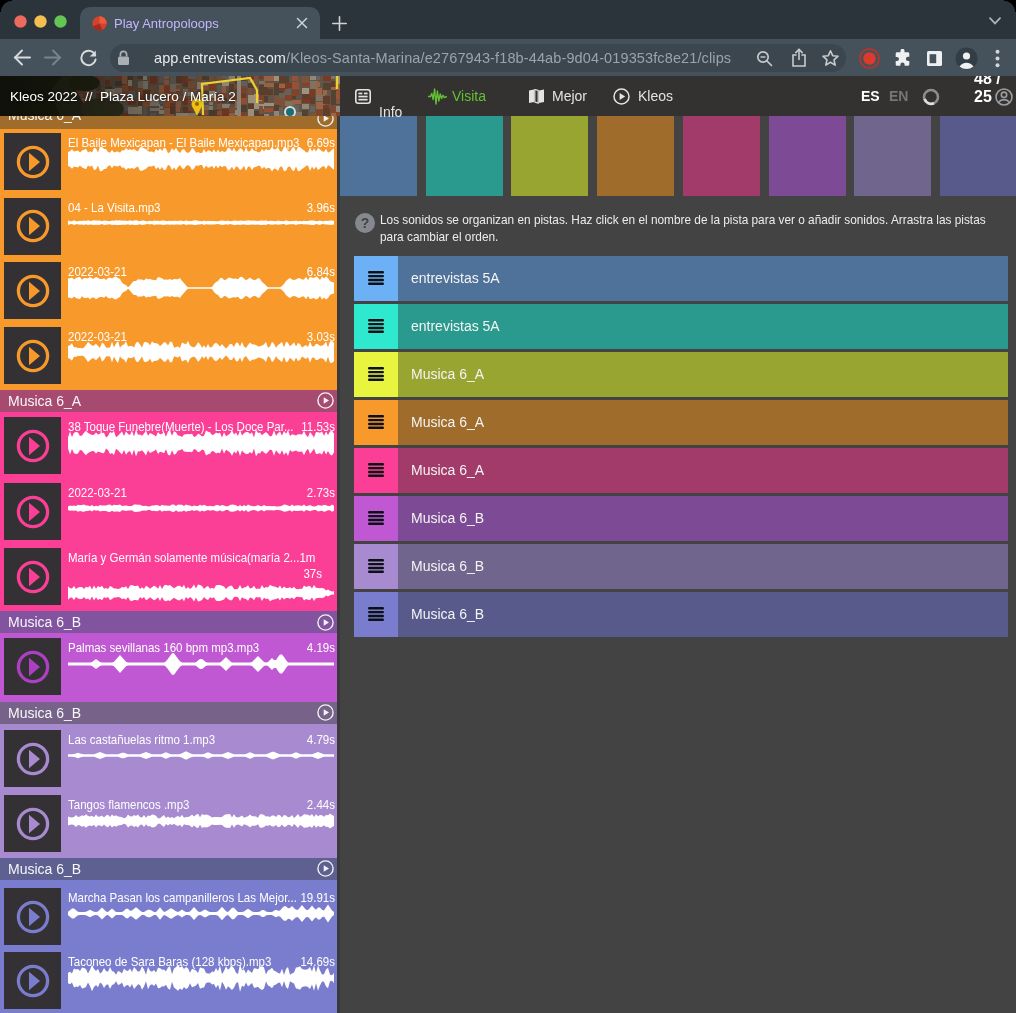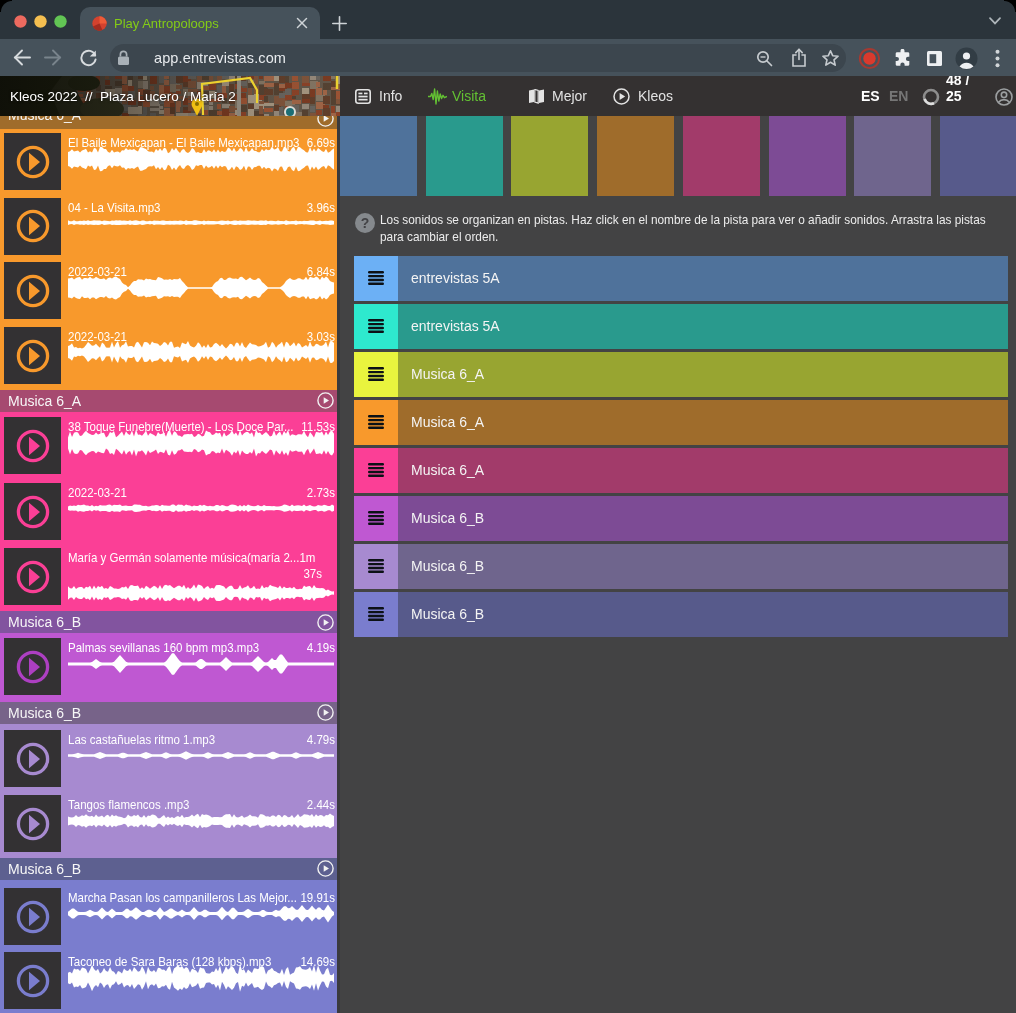--- a/index.html
+++ b/index.html
@@ -568,21 +568,21 @@
     </defs>
   </svg>
 <div class="abs" style="left:10px;top:76px;width:320px;height:40px;font-size:13.5px;color:#fff;display:flex;align-items:center;text-shadow:0 0 3px rgba(0,0,0,.6)">Kleos 2022&nbsp;&nbsp;//&nbsp; Plaza Lucero / María 2</div>
 <svg class="abs" style="left:355px;top:89px" width="16" height="15" viewBox="0 0 16 15">
     <rect x="0.8" y="0.8" width="14.4" height="13.4" rx="2.4" fill="none" stroke="#e3e3e3" stroke-width="1.6"></rect>
     <rect x="3.4" y="3.6" width="4" height="1.7" fill="#e3e3e3"></rect>
     <rect x="9" y="3.6" width="3.6" height="1.7" fill="#e3e3e3"></rect>
     <rect x="3.4" y="6.7" width="9.2" height="1.7" fill="#e3e3e3"></rect>
     <rect x="3.4" y="9.8" width="9.2" height="1.7" fill="#e3e3e3"></rect>
   </svg>
-<div class="abs" style="left:379px;top:76px;width:60px;height:40px;font-size:14px;color:#e3e3e3;display:flex;align-items:center">Info</div>
+<div class="abs" style="left:379px;top:92px;width:60px;height:40px;font-size:14px;color:#e3e3e3;display:flex;align-items:center">Info</div>
 <svg class="abs" style="left:428px;top:88px" width="19" height="17" viewBox="0 0 19 17">
     <path d="M0,8.5 L2.5,8.5 L3.8,5.5 L5.2,11.5 L6.6,1 L8,16 L9.4,3 L10.8,13 L12.2,6 L13.6,10.5 L15,7.3 L16.4,9.7 L19,8.5" fill="none" stroke="#63c033" stroke-width="1.4" stroke-linejoin="round"></path>
   </svg>
 <div class="abs" style="left:452px;top:76px;width:80px;height:40px;font-size:14px;color:#63c033;display:flex;align-items:center">Visita</div>
 <svg class="abs" style="left:528px;top:89px" width="17" height="15" viewBox="0 0 17 15">
     <path d="M1,1.5 L6,0.4 L6,13 L1,14.1 Z" fill="#e3e3e3"></path>
     <path d="M6.8,0.4 L10.2,1.5 L10.2,14.1 L6.8,13 Z" fill="none" stroke="#e3e3e3" stroke-width="1.2"></path>
     <path d="M11,1.5 L16,0.4 L16,13 L11,14.1 Z" fill="#e3e3e3"></path>
   </svg>
 <div class="abs" style="left:552px;top:76px;width:60px;height:40px;font-size:14px;color:#e3e3e3;display:flex;align-items:center">Mejor</div>
@@ -590,21 +590,21 @@
     <circle cx="8.5" cy="8.5" r="7.5" fill="none" stroke="#e3e3e3" stroke-width="1.5"></circle>
     <polygon points="6.6,5 6.6,12 12.2,8.5" fill="#e3e3e3"></polygon>
   </svg>
 <div class="abs" style="left:638px;top:76px;width:60px;height:40px;font-size:14px;color:#e3e3e3;display:flex;align-items:center">Kleos</div>
 <div class="abs" style="left:861px;top:76px;width:26px;height:40px;font-size:14px;font-weight:700;color:#fff;display:flex;align-items:center">ES</div>
 <div class="abs" style="left:889px;top:76px;width:26px;height:40px;font-size:14px;font-weight:700;color:#767676;display:flex;align-items:center">EN</div>
 <svg class="abs" style="left:922px;top:88px" width="18" height="18" viewBox="0 0 18 18">
     <circle cx="9" cy="9" r="7" fill="none" stroke="#8d8d8d" stroke-width="2.6"></circle>
     <path d="M2.6,11 A7,7 0 0 0 12,15.3" fill="none" stroke="#dedede" stroke-width="2.6"></path>
   </svg>
-<div class="abs" style="left:946px;top:76px;width:42px;height:24px;font-size:14px;font-weight:700;color:#fff;display:flex;align-items:center;justify-content:center">48 / 25</div>
+<div class="abs" style="left:974px;top:76px;width:42px;height:24px;font-size:16px;font-weight:700;color:#fff;display:flex;align-items:center;justify-content:center">48 / 25</div>
 <svg class="abs" style="left:995px;top:88px" width="18" height="18" viewBox="0 0 18 18">
     <circle cx="9" cy="9" r="8" fill="none" stroke="#9c9fa1" stroke-width="1.6"></circle>
     <circle cx="9" cy="6.8" r="2.7" fill="none" stroke="#9c9fa1" stroke-width="1.6"></circle>
     <path d="M3.6,14.3 A6.8,6.8 0 0 1 14.4,14.3" fill="none" stroke="#9c9fa1" stroke-width="1.6"></path>
   </svg>
 <div class="abs" style="left:0;top:0;width:1016px;height:39px;background:#2b343b"></div>
 <div class="abs" style="left:0;top:39px;width:1016px;height:37px;background:#46525b"></div>
 <svg class="abs" style="left:13.5px;top:14.7px" width="13" height="13">
     <circle cx="6.5" cy="6.5" r="6.2" fill="#ed6a5f"></circle>
   </svg>
@@ -613,21 +613,21 @@
   </svg>
 <svg class="abs" style="left:53.5px;top:14.7px" width="13" height="13">
     <circle cx="6.5" cy="6.5" r="6.2" fill="#62c554"></circle>
   </svg>
 <div class="abs" style="left:80px;top:7px;width:240px;height:32px;background:#46525b;border-radius:10px 10px 0 0"></div>
 <svg class="abs" style="left:92px;top:16px" width="15" height="15" viewBox="0 0 15 15">
     <circle cx="7.5" cy="7.5" r="7.2" fill="#d3422e"></circle>
     <path d="M7.5,7.5 L7.5,0.3 A7.2,7.2 0 0 1 14.7,7.5 Z" fill="#ef5b37"></path>
     <path d="M7.5,7.5 L0.9,10.4 A7.2,7.2 0 0 0 10.4,14.1 Z" fill="#a32c20"></path>
   </svg>
-<div class="abs" style="left:114px;top:7px;width:170px;height:32px;font-size:13px;color:#84cc16;display:flex;align-items:center">Play Antropoloops</div>
+<div class="abs" style="left:114px;top:7px;width:170px;height:32px;font-size:13px;color:#c4b5fd;display:flex;align-items:center">Play Antropoloops</div>
 <svg class="abs" style="left:296px;top:17px" width="12" height="12" viewBox="0 0 12 12">
     <g stroke="#ced3d7" stroke-width="1.5" stroke-linecap="round">
       <line x1="1.5" y1="1.5" x2="10.5" y2="10.5"></line>
       <line x1="10.5" y1="1.5" x2="1.5" y2="10.5"></line>
     </g>
   </svg>
 <svg class="abs" style="left:332px;top:16px" width="15" height="15" viewBox="0 0 15 15">
     <g stroke="#cfd4d8" stroke-width="1.6" stroke-linecap="round">
       <line x1="7.5" y1="0.8" x2="7.5" y2="14.2"></line>
       <line x1="0.8" y1="7.5" x2="14.2" y2="7.5"></line>
@@ -652,20 +652,21 @@
     <path d="M16.2,7.2 A7.2,7.2 0 1 0 16.6,11.4" fill="none" stroke="#d7dbde" stroke-width="1.9" stroke-linecap="round"></path>
     <polygon points="16.8,2.4 16.8,8.4 10.8,8.4" fill="#d7dbde"></polygon>
   </svg>
 <div class="abs" style="left:110px;top:44px;width:736px;height:28px;background:#3c464e;border-radius:14px"></div>
 <svg class="abs" style="left:117px;top:50px" width="13" height="16" viewBox="0 0 13 16">
     <rect x="1" y="6.5" width="11" height="8.5" rx="1.5" fill="#a9b1b7"></rect>
     <path d="M3.4,6.5 L3.4,4.4 A3.1,3.1 0 0 1 9.6,4.4 L9.6,6.5" fill="none" stroke="#a9b1b7" stroke-width="1.7"></path>
   </svg>
 <div class="abs" style="left:154px;top:44px;height:28px;display:flex;align-items:center;font-size:14.5px;letter-spacing:0.12px;white-space:nowrap">
     <span style="color:#e8ebee">app.entrevistas.com</span>
+    <span style="color:#9ba4ab">/Kleos-Santa-Marina/e2767943-f18b-44ab-9d04-019353fc8e21/clips</span>
   </div>
 <svg class="abs" style="left:756px;top:50px" width="17" height="17" viewBox="0 0 17 17">
     <circle cx="7" cy="7" r="5.2" fill="none" stroke="#c6cbcf" stroke-width="1.7"></circle>
     <line x1="11" y1="11" x2="15.5" y2="15.5" stroke="#c6cbcf" stroke-width="1.7" stroke-linecap="round"></line>
     <line x1="4.5" y1="7" x2="9.5" y2="7" stroke="#c6cbcf" stroke-width="1.4"></line>
   </svg>
 <svg class="abs" style="left:791px;top:48px" width="16" height="20" viewBox="0 0 16 20">
     <g stroke="#c6cbcf" stroke-width="1.6" fill="none" stroke-linecap="round">
       <path d="M5,7 L2,7 L2,18 L14,18 L14,7 L11,7"></path>
       <line x1="8" y1="1.5" x2="8" y2="11.5"></line>

